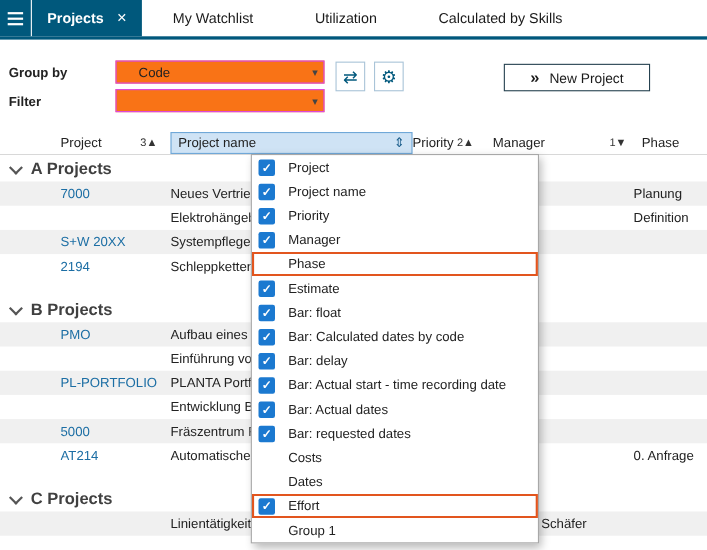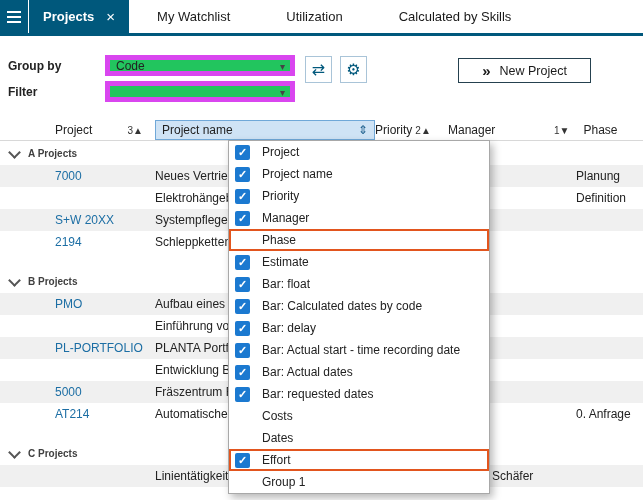--- a/index.html
+++ b/index.html
@@ -15,22 +15,22 @@
   .burger i{display:block;width:14px;height:2px;background:#fff;}
   .tabs{display:flex;align-items:stretch;}
   .tab{display:flex;align-items:center;gap:12px;padding:0 28px;font-size:13px;color:#1a1a1a;cursor:pointer;white-space:nowrap;}
   .tab.active{background:var(--teal,#00587c);color:#fff;font-weight:bold;padding:0 14px;margin-left:1px;}
   .tab-close{display:none;font-size:15px;line-height:1;font-weight:normal;}
   .tab.active .tab-close{display:inline;}
   
   .tb-label{position:absolute;font-weight:bold;font-size:12px;}
   #lbl-groupby{left:8px;top:59px;}
   #lbl-filter{left:8px;top:85px;}
-  .combo{position:absolute;width:190px;height:21px;border:5px solid #d946ef;background:#22c55e;display:flex;
-    align-items:center;box-sizing:border-box;padding:0 20px 0 6px;cursor:pointer;}
+  .combo{position:absolute;width:190px;height:21px;border:1px solid #d946ef;background:#f97316;display:flex;
+    align-items:center;box-sizing:border-box;padding:0 20px 0 20px;cursor:pointer;}
   #sel-groupby{left:105px;top:55px;}
   #sel-filter{left:105px;top:81px;}
   .combo-arrow{position:absolute;right:5px;top:50%;transform:translateY(-50%);font-size:10px;color:#444;}
   .icon-btn{position:absolute;width:27px;height:27px;box-sizing:border-box;border:1px solid #a9c4d8;background:#fff;
     display:flex;align-items:center;justify-content:center;font-size:16px;color:var(--teal,#00587c);cursor:pointer;}
   #btn-refresh{left:305px;top:56px;}
   #btn-gear{left:340px;top:56px;}
   .new-project{position:absolute;left:458px;top:58px;width:133px;height:25px;box-sizing:border-box;
     border:1px solid #25414f;background:#fff;display:flex;align-items:center;justify-content:center;gap:9px;
     font-size:12.5px;color:#1a1a1a;cursor:pointer;}
@@ -47,21 +47,21 @@
   .sort-updown{color:#1b5e8c;font-size:12px;}
   .th-priority{gap:3px;}
   .th-manager{padding-left:18px;}
   .th-phase{gap:14px;padding-left:6px;}
   .tbody{position:absolute;left:0;right:0;top:141px;bottom:0;overflow:hidden;background:#fff;}
   .trow{height:22px;line-height:22px;cursor:pointer;}
   .trow.stripe{background:var(--stripe,#f0f0f0);}
   .trow.group{margin-top:18px;background:#fff;}
   .trow.group:first-of-type{margin-top:2px;}
   .group-part{grid-column:1/-1;display:flex;align-items:center;gap:9px;padding-left:10px;
-    font-weight:bold;color:#404040;font-size:10px;}
+    font-weight:bold;color:#404040;font-size:15px;}
   .chev{width:7px;height:7px;border-right:2px solid #555;border-bottom:2px solid #555;
     transform:rotate(45deg);flex:none;margin-top:-3px;}
   .cell{overflow:hidden;white-space:nowrap;}
   .c-code{grid-column:2;}
   .c-code a{color:var(--link-blue,#1c6ea4);font-weight:normal;text-decoration:none;}
   .c-name{grid-column:3;}
   .c-priority{grid-column:4;}
   .c-manager{grid-column:5;padding-left:62px;}
   .c-phase{grid-column:6;padding-left:28px;}
   

